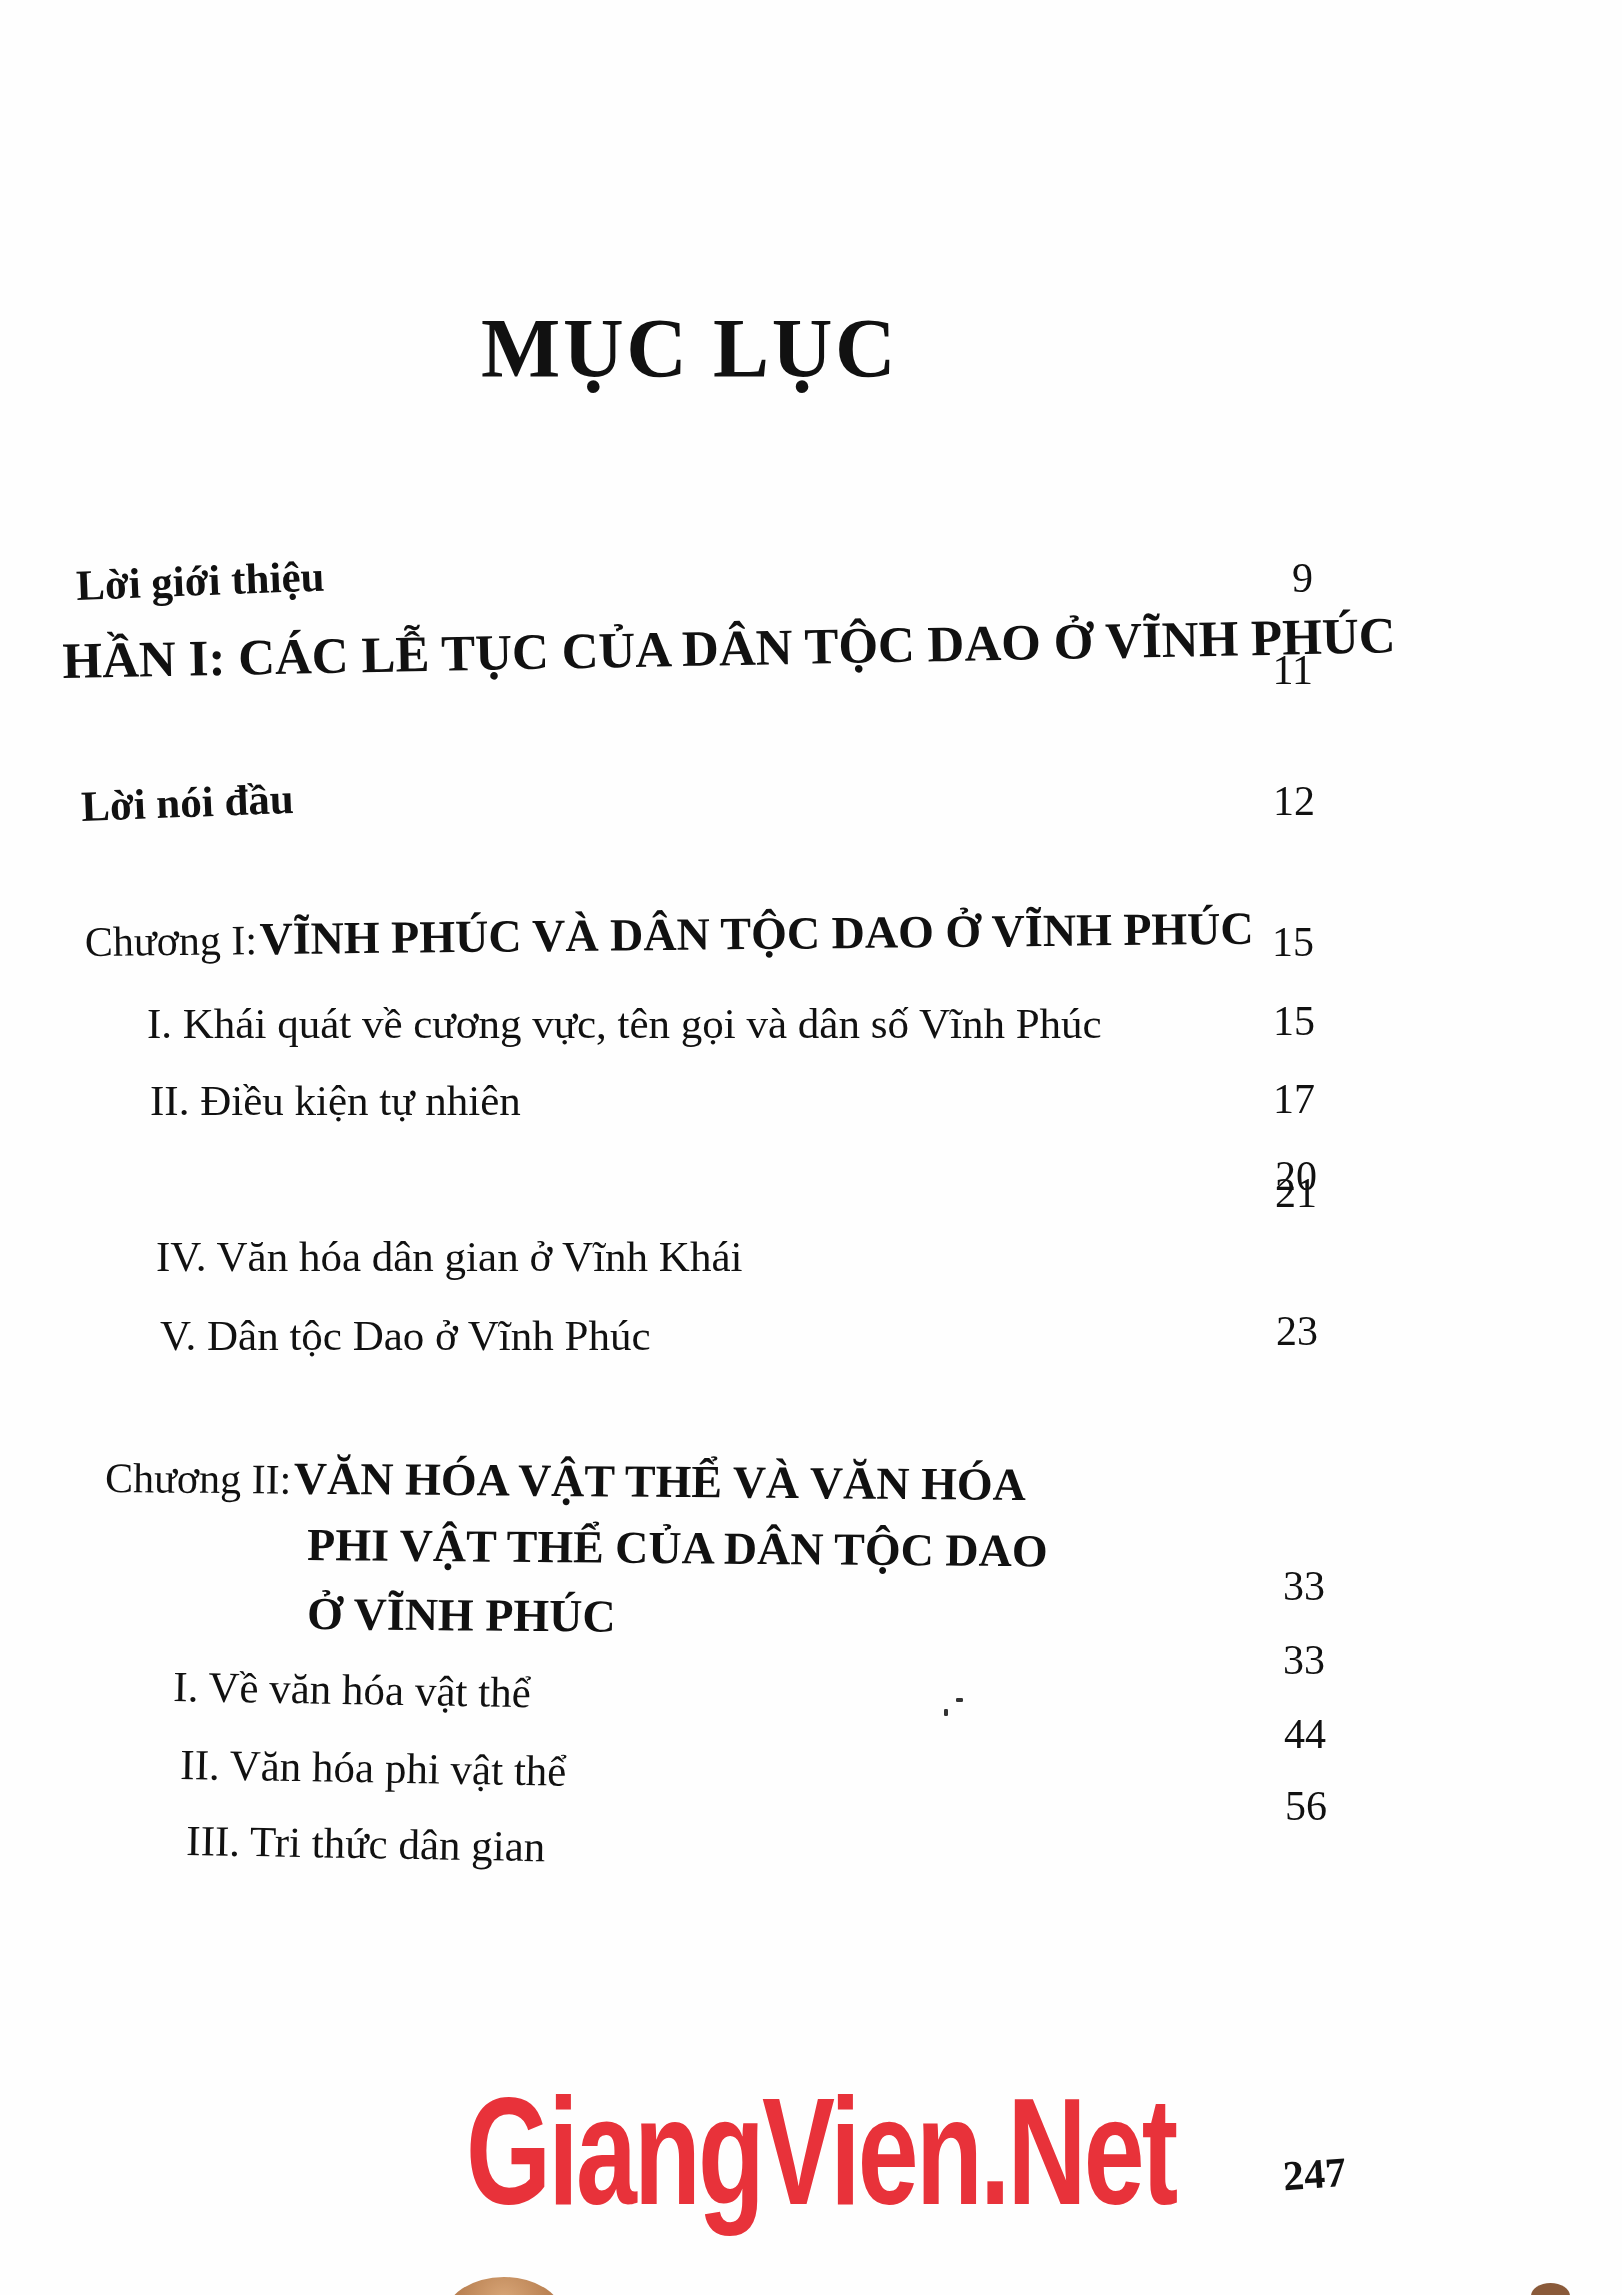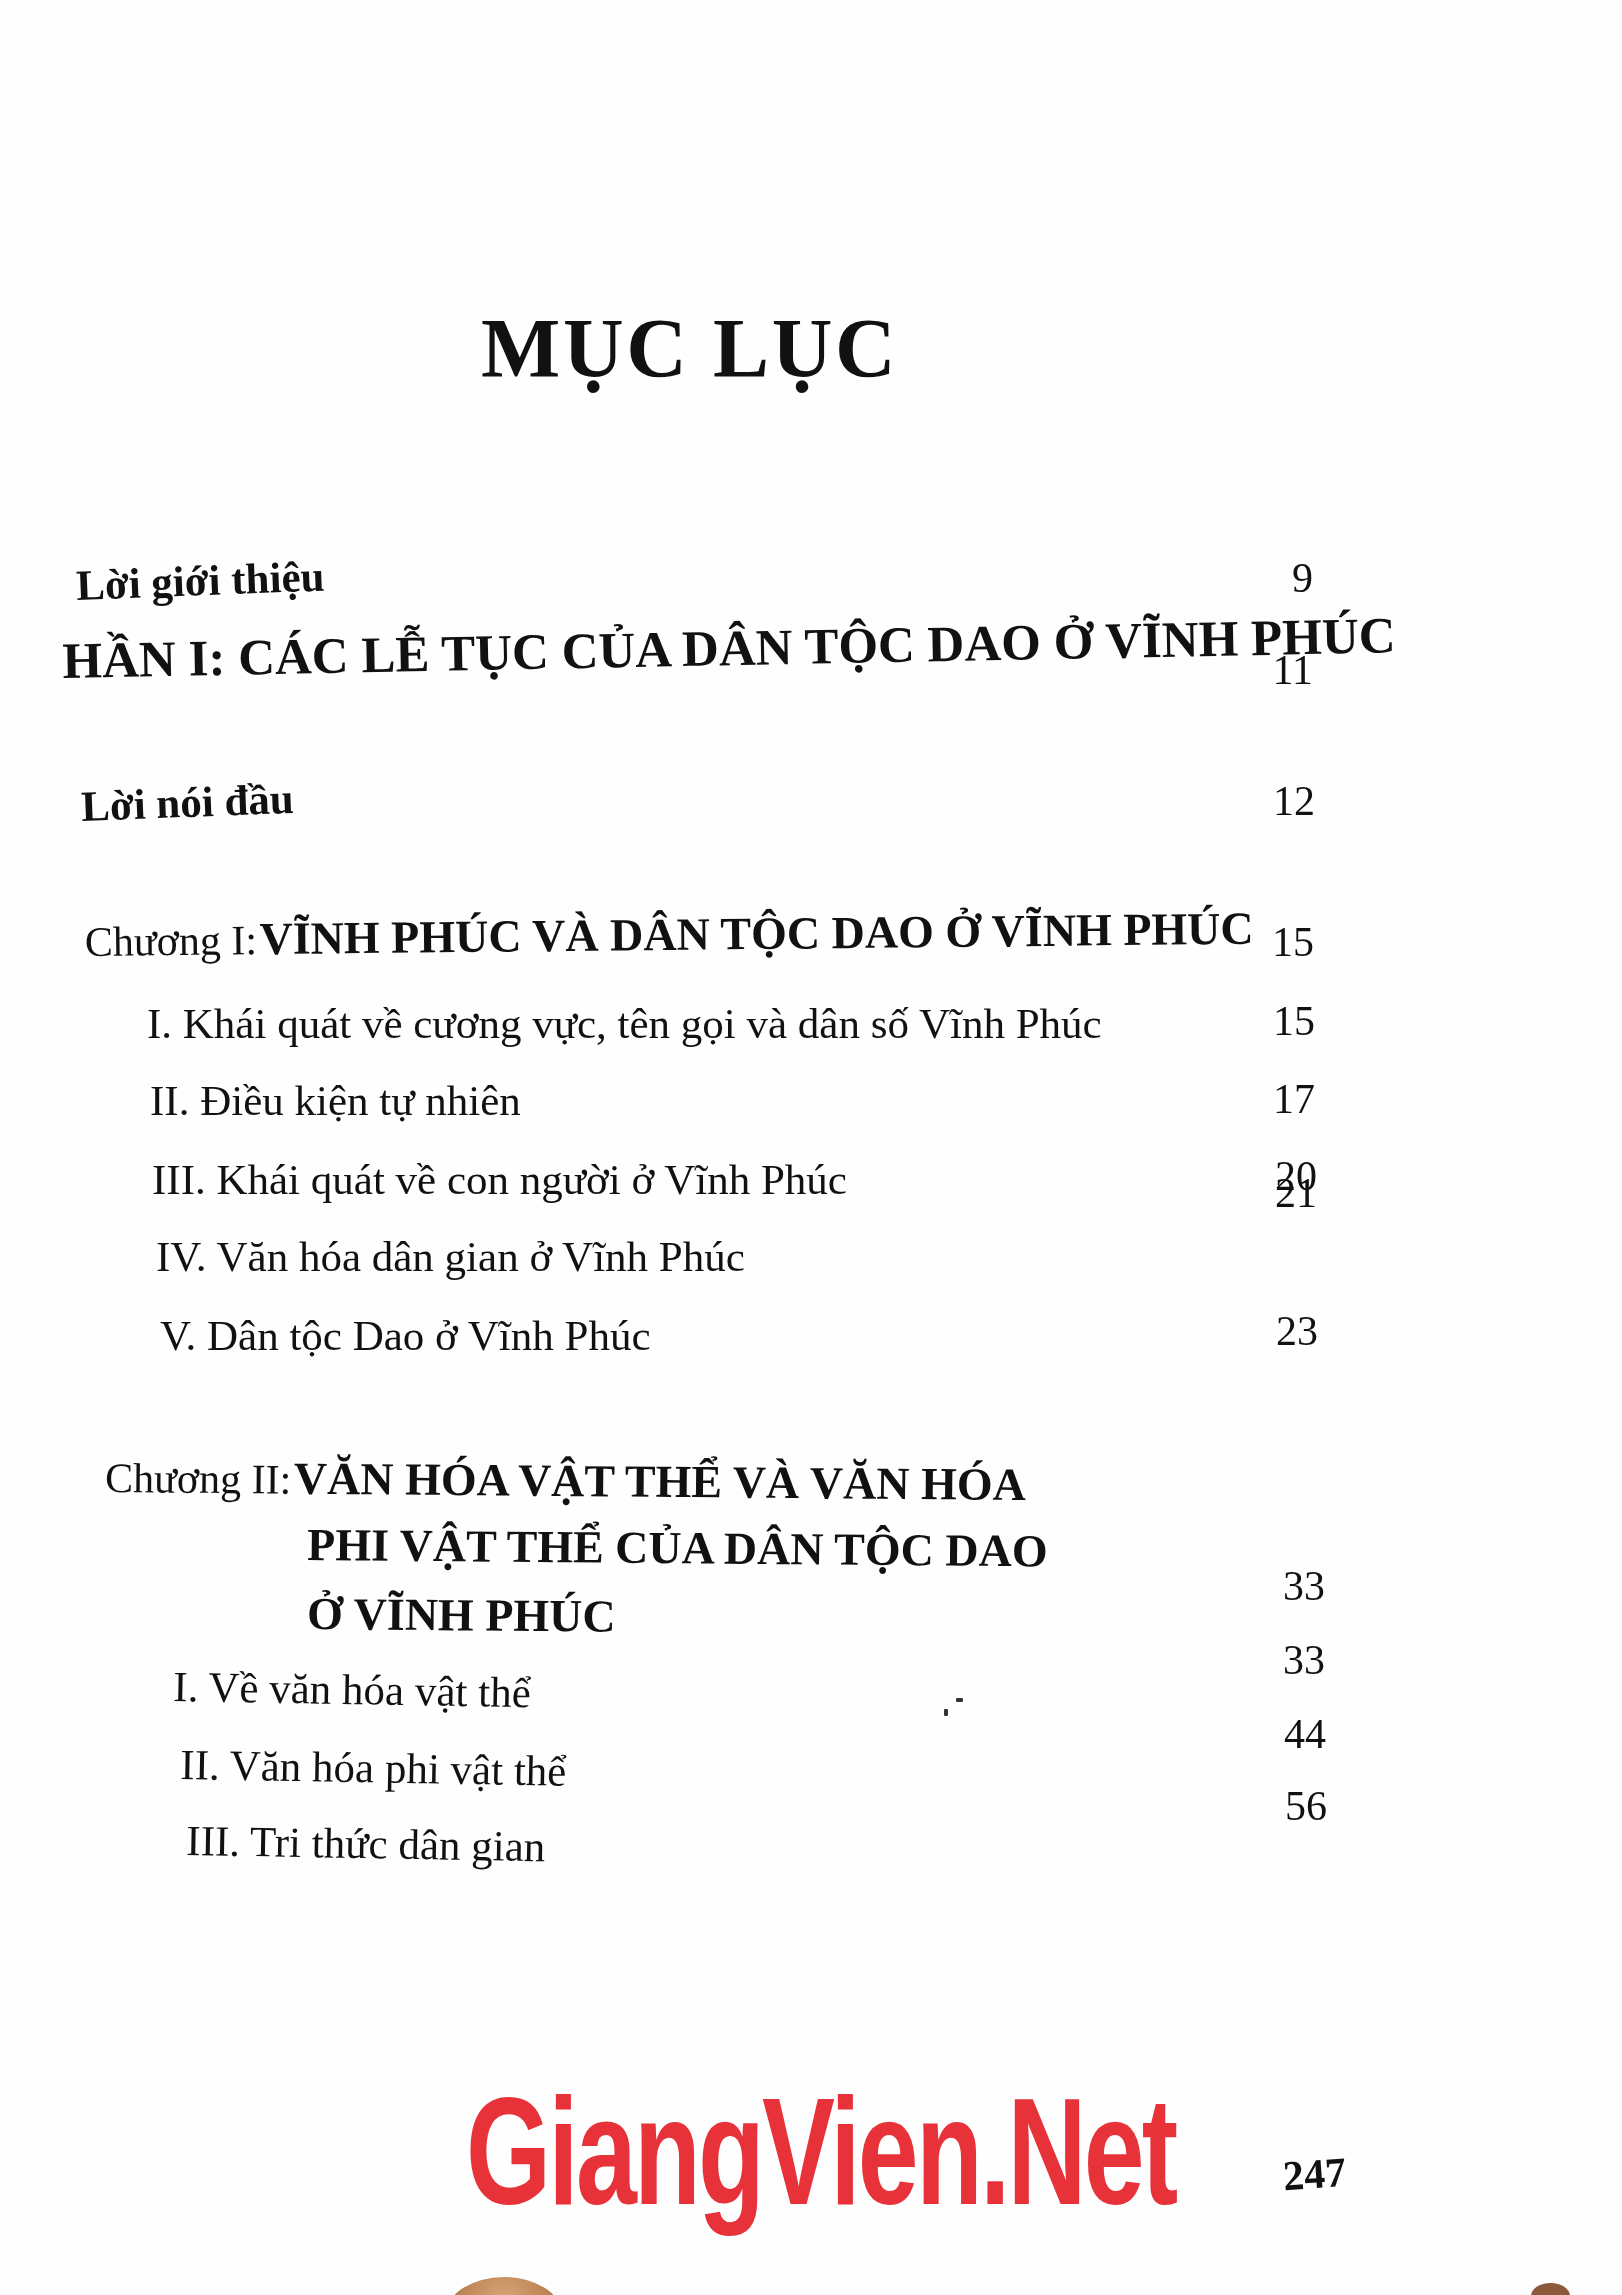--- a/index.html
+++ b/index.html
@@ -118,24 +118,23 @@
     <span class="chapter-title">VĨNH PHÚC VÀ DÂN TỘC DAO Ở VĨNH PHÚC</span>
   </div>
   <div class="abs pnum" style="left:1235px; top:921px;">15</div>
 
   <div class="abs section" style="left:147px; top:1002px;">I. Khái quát về cương vực, tên gọi và dân số Vĩnh Phúc</div>
   <div class="abs pnum" style="left:1236px; top:1000px;">15</div>
 
   <div class="abs section" style="left:150px; top:1079px;">II. Điều kiện tự nhiên</div>
   <div class="abs pnum" style="left:1236px; top:1078px;font-family:Liberation Serif, serif;">17</div>
 
-  <div class="abs section" style="left:152px; top:1158px;">III. Khái quát về con người ở Vĩnh Phúc</div>
   <div class="abs pnum" style="left:1238px; top:1155px;">20</div>
 
-  <div class="abs section" style="left:156px; top:1235px;">IV. Văn hóa dân gian ở Vĩnh Phúc</div>
+  <div class="abs section" style="left:156px; top:1235px;">IV. Văn hóa dân gian ở Vĩnh Khái</div>
   <div class="abs pnum" style="left:1238px; top:1172px;">21</div>
 
   <div class="abs section" style="left:160px; top:1314px;">V. Dân tộc Dao ở Vĩnh Phúc</div>
   <div class="abs pnum" style="left:1239px; top:1310px;">23</div>
 
   <div class="abs skew-d" style="left:105px; top:1454px; line-height:1;">
     <span class="chapter-prefix">Chương II:</span>
     <span class="chapter-title">VĂN HÓA VẬT THỂ VÀ VĂN HÓA</span>
   </div>
   <div class="abs chapter-title skew-d" style="left:307px; top:1522px; line-height:1;">PHI VẬT THỂ CỦA DÂN TỘC DAO</div>

